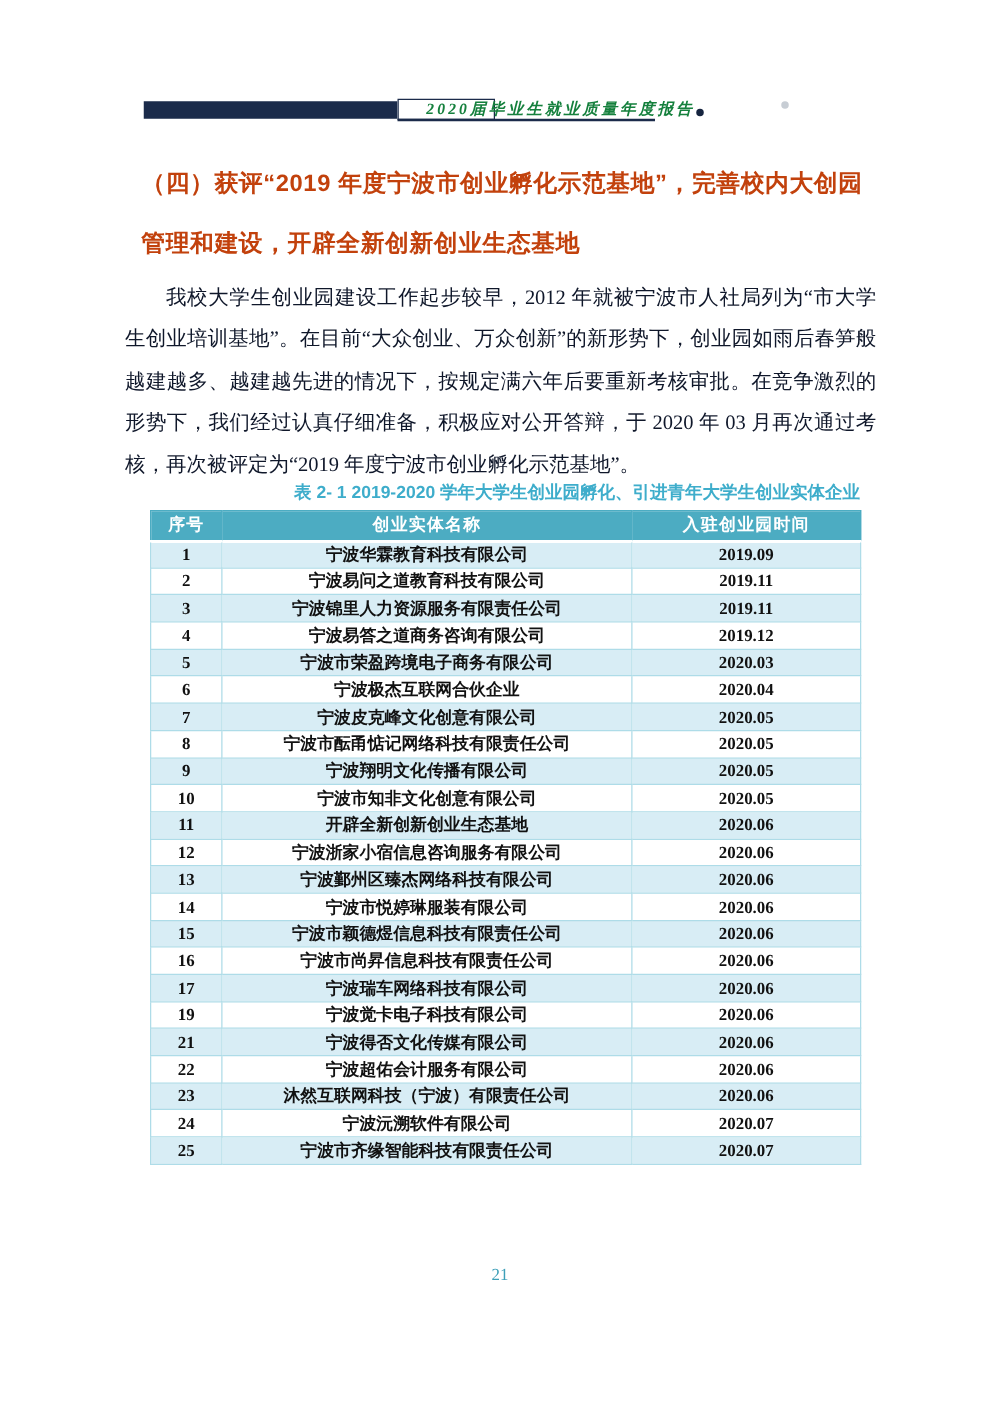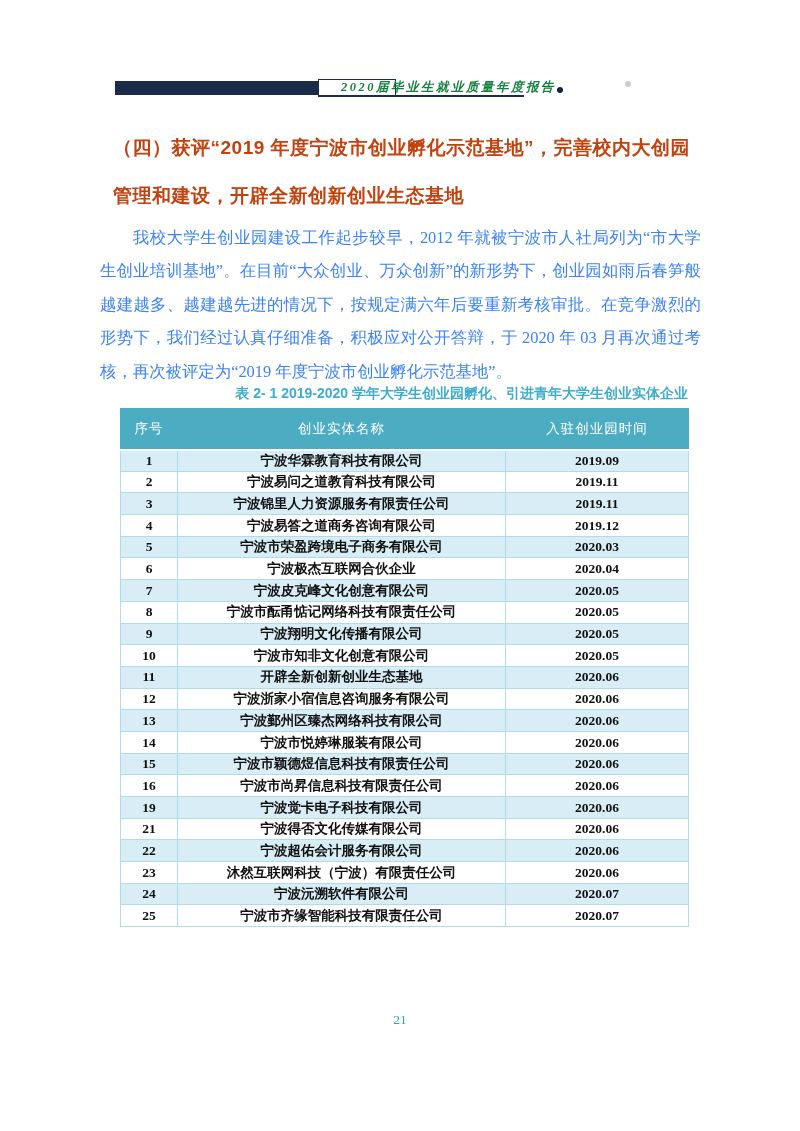--- a/index.html
+++ b/index.html
@@ -67,21 +67,21 @@
   }
 
   
   .para {
     position: absolute;
     left: 100px; top: 221px;
     width: 601px;
     font-family: "Liberation Serif", serif;
     font-size: 16.4px;
     line-height: 33.4px;
-    color: #3b82f6;
+    color: #0f172a;
     text-align: justify;
     text-indent: 2em;
   }
 
   
   .tbl-caption {
     position: absolute;
     left: 120px; top: 385px;
     width: 568px;
     text-align: right;
@@ -99,23 +99,23 @@
   }
   table {
     width: 568px;
     table-layout: fixed;
     border-collapse: collapse;
   }
   thead th {
     background: #4cacc2;
     color: #ffffff;
     font-family: "Liberation Sans", sans-serif;
-    font-weight: normal;
+    font-weight: bold;
     font-size: 13.5px;
-    height: 41px;
+    height: 24px;
     letter-spacing: 1px;
     border: 1px solid #4cacc2;
     border-bottom: 2px solid #ffffff;
   }
   tbody td {
     height: 21.7px;
     text-align: center;
     vertical-align: middle;
     font-family: "Liberation Serif", serif;
     font-weight: bold;
@@ -250,20 +250,25 @@
             <td>15</td>
             <td>宁波市颖德煜信息科技有限责任公司</td>
             <td>2020.06</td>
           </tr>
           <tr>
             <td>16</td>
             <td>宁波市尚昇信息科技有限责任公司</td>
             <td>2020.06</td>
           </tr>
           <tr>
+            <td>17</td>
+            <td>宁波瑞车网络科技有限公司</td>
+            <td>2020.06</td>
+          </tr>
+          <tr>
             <td>19</td>
             <td>宁波觉卡电子科技有限公司</td>
             <td>2020.06</td>
           </tr>
           <tr>
             <td>21</td>
             <td>宁波得否文化传媒有限公司</td>
             <td>2020.06</td>
           </tr>
           <tr>

